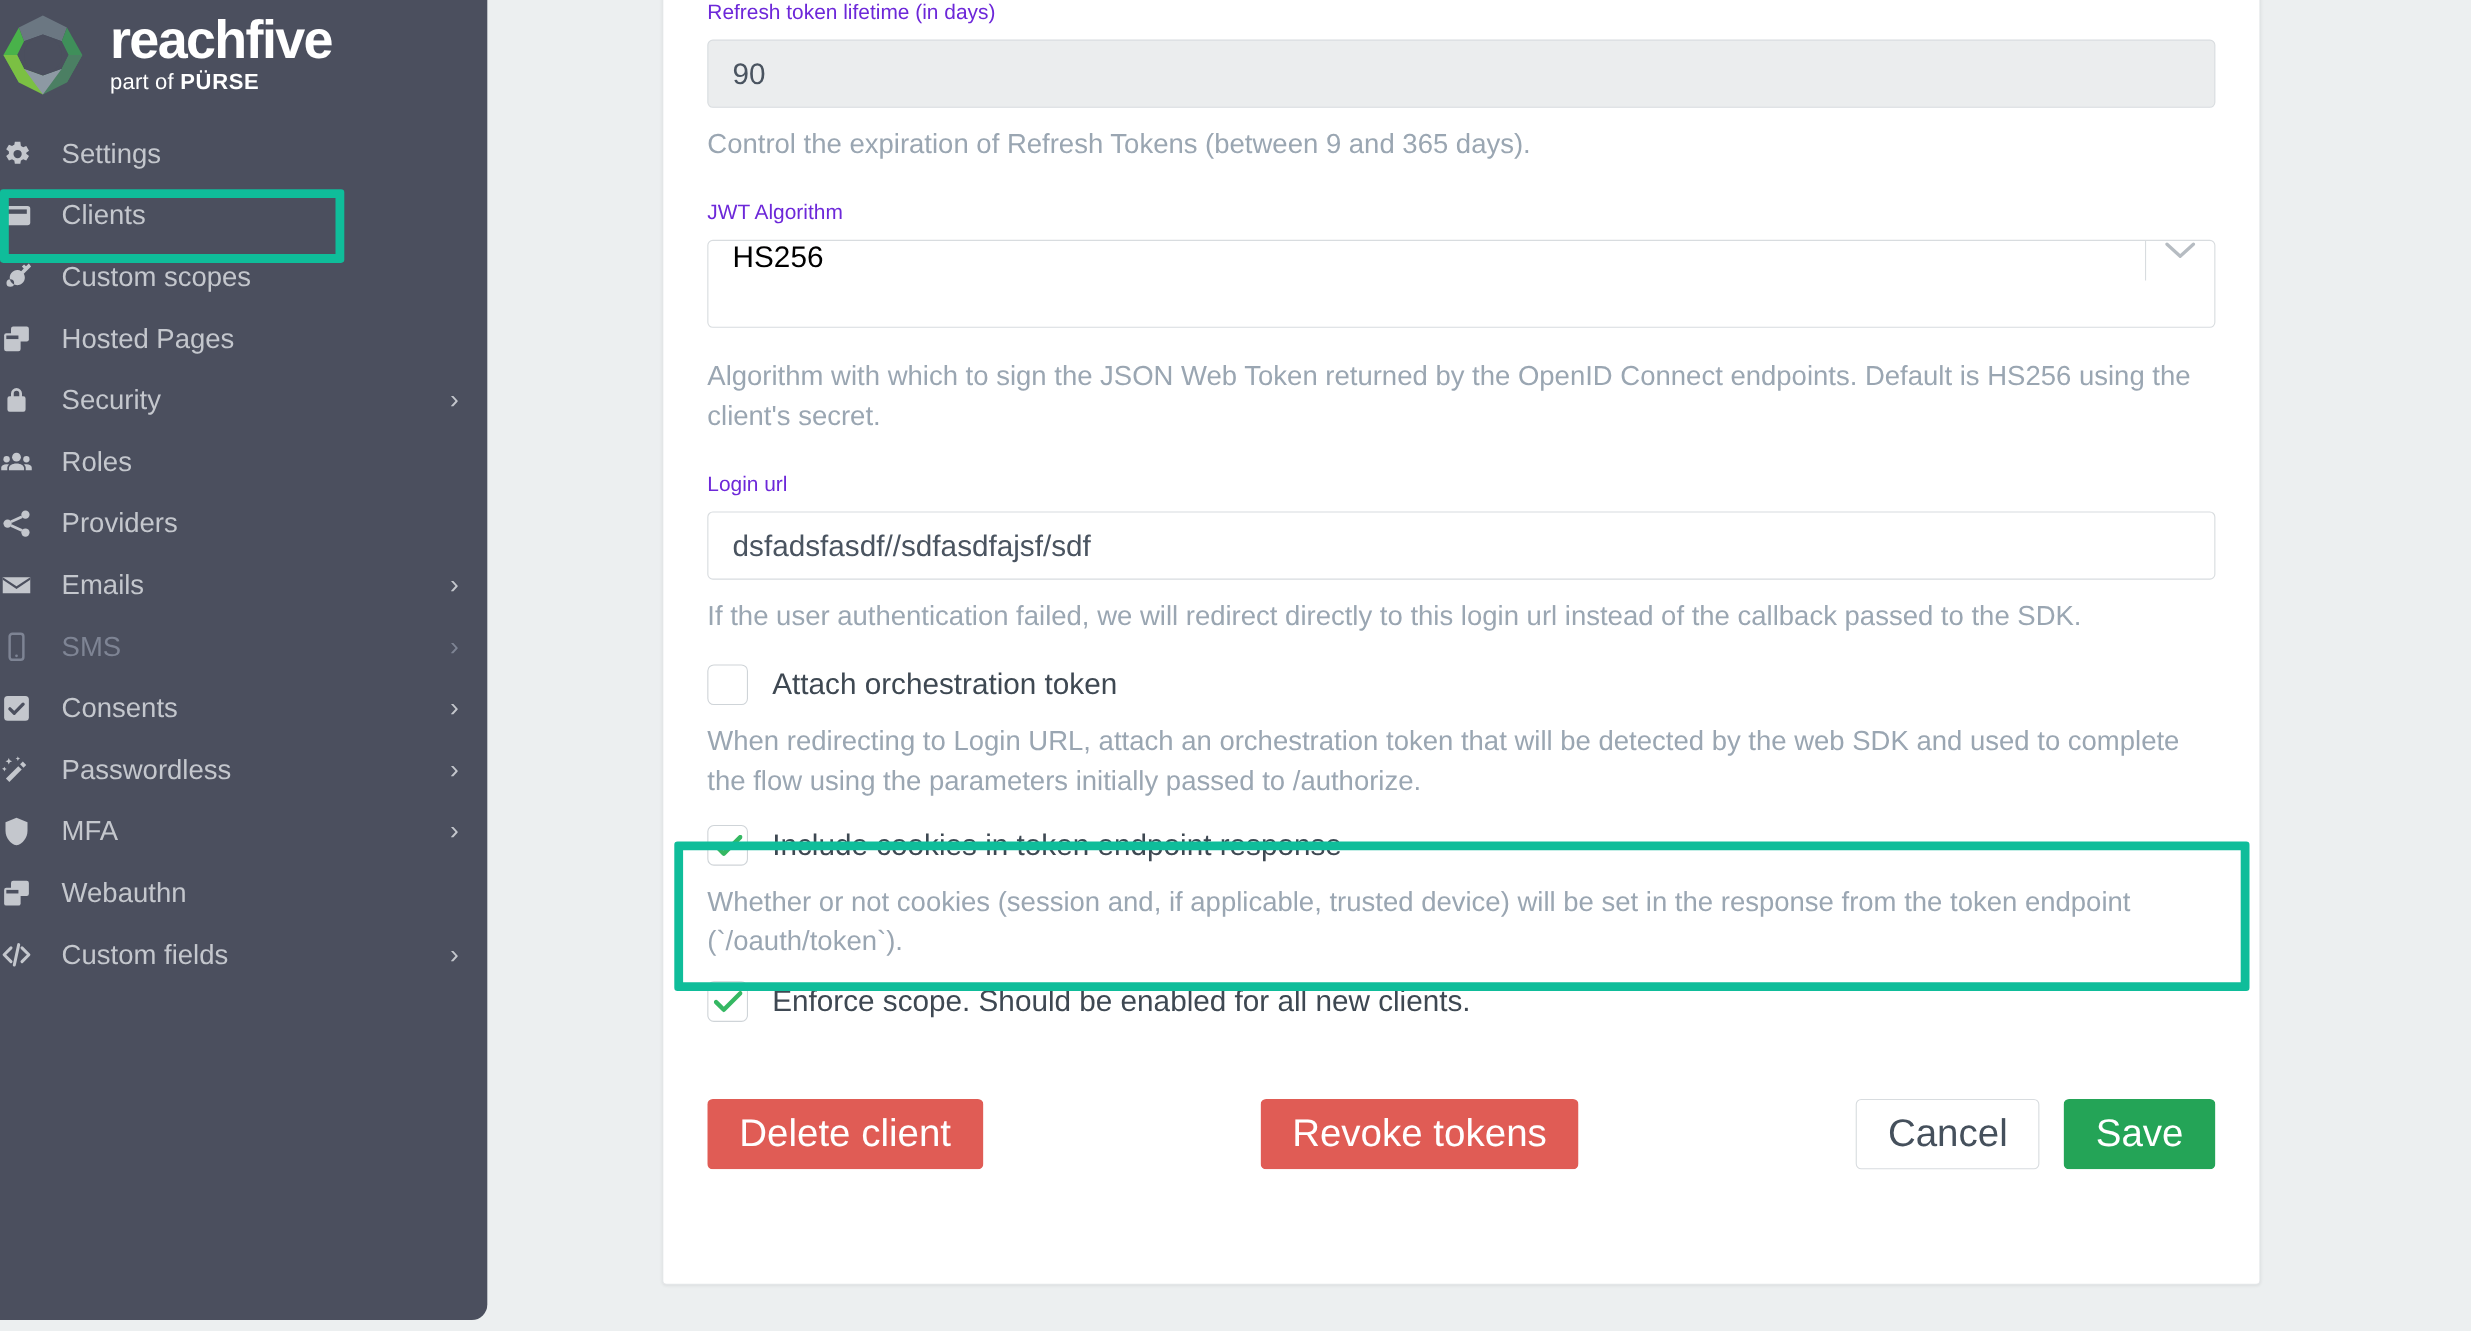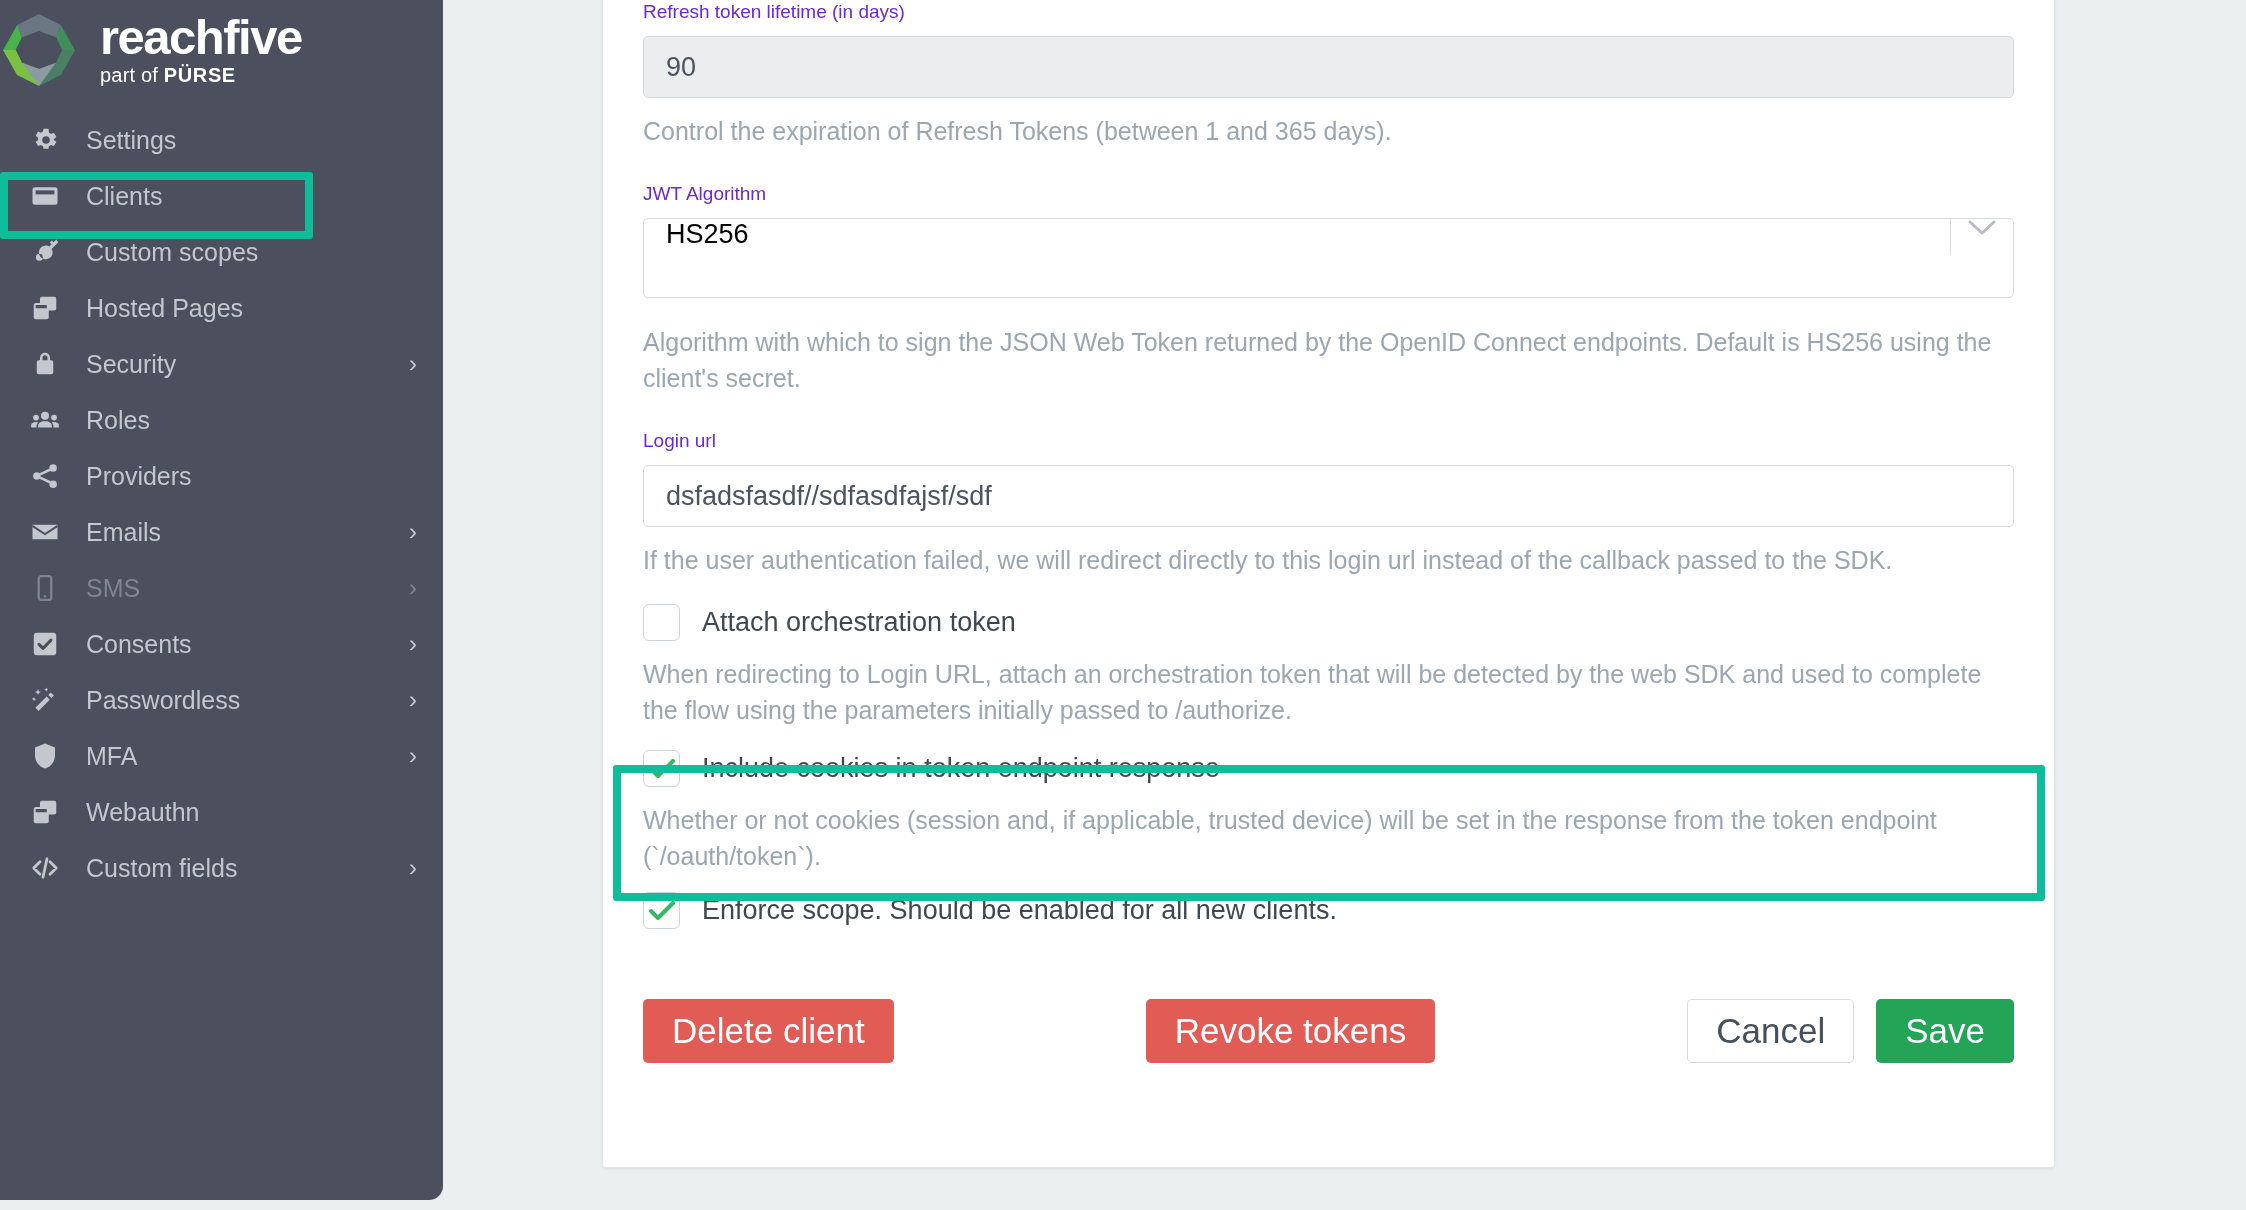--- a/index.html
+++ b/index.html
@@ -32,21 +32,21 @@
   .logo-sub {
     color: #ffffff; font-size: 20px; font-weight: 400;
     letter-spacing: 0.2px; margin-top: 2px;
   }
   .logo-sub b { font-weight: 700; letter-spacing: 0.6px; }
 
   .nav { margin-top: 12px; }
   .nav-item {
     position: relative;
     display: flex; align-items: center;
-    height: 56px; padding-left: 30px; padding-right: 26px;
+    height: 56px; padding-right: 26px;
     color: #c4c7cd; font-size: 25px;
   }
   .nav-item.muted { color: #7e8494; }
   .nav-icon {
     width: 40px; flex: 0 0 40px;
     display: flex; align-items: center; justify-content: flex-start;
     color: #c4c7cd;
   }
   .nav-item.muted .nav-icon { color: #7e8494; }
   .nav-label { margin-left: 16px; flex: 1 1 auto; }
@@ -318,21 +318,21 @@
       </nav>
   </aside>
 
   <div class="hl-clients"></div>
 
   <main class="card">
 
     <div>
       <div class="field-label">Refresh token lifetime (in days)</div>
       <div class="input disabled">90</div>
-      <div class="helper">Control the expiration of Refresh Tokens (between 1 and 365 days).</div>
+      <div class="helper">Control the expiration of Refresh Tokens (between 9 and 365 days).</div>
     </div>
 
     <div class="block">
       <div class="field-label">JWT Algorithm</div>
       <div class="select">
         <span class="sel-val">HS256</span>
         <span class="divider"></span>
         <span class="caret">
           <svg width="30" height="18" viewBox="0 0 30 18" aria-hidden="true">
               <path d="M3 3 L15 14 L27 3" stroke="#b6bcc2" stroke-width="3" fill="none" stroke-linecap="round" stroke-linejoin="round"></path>

